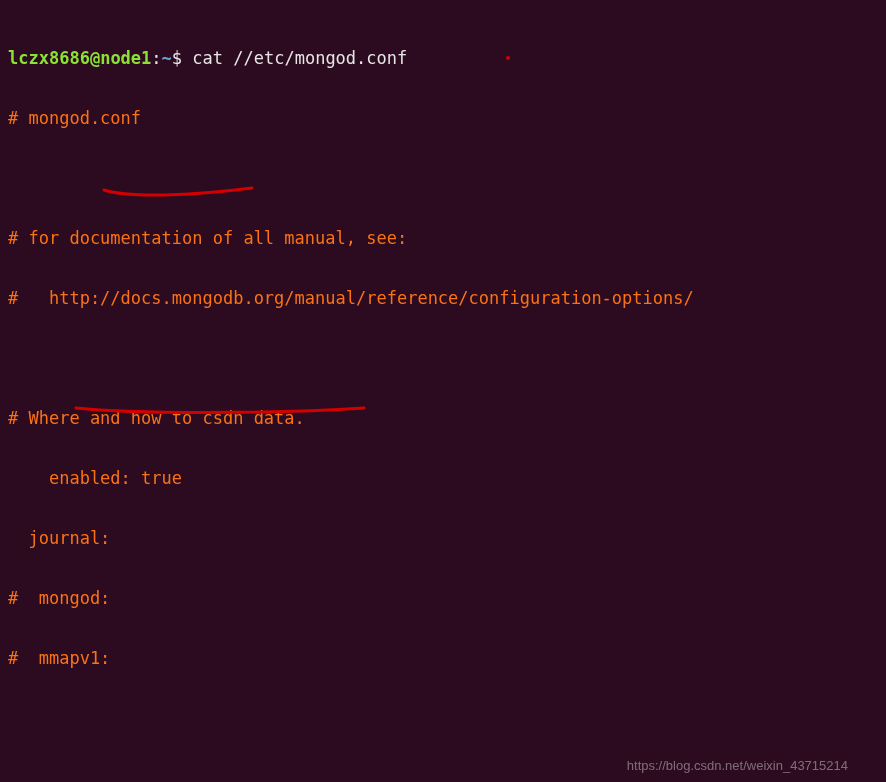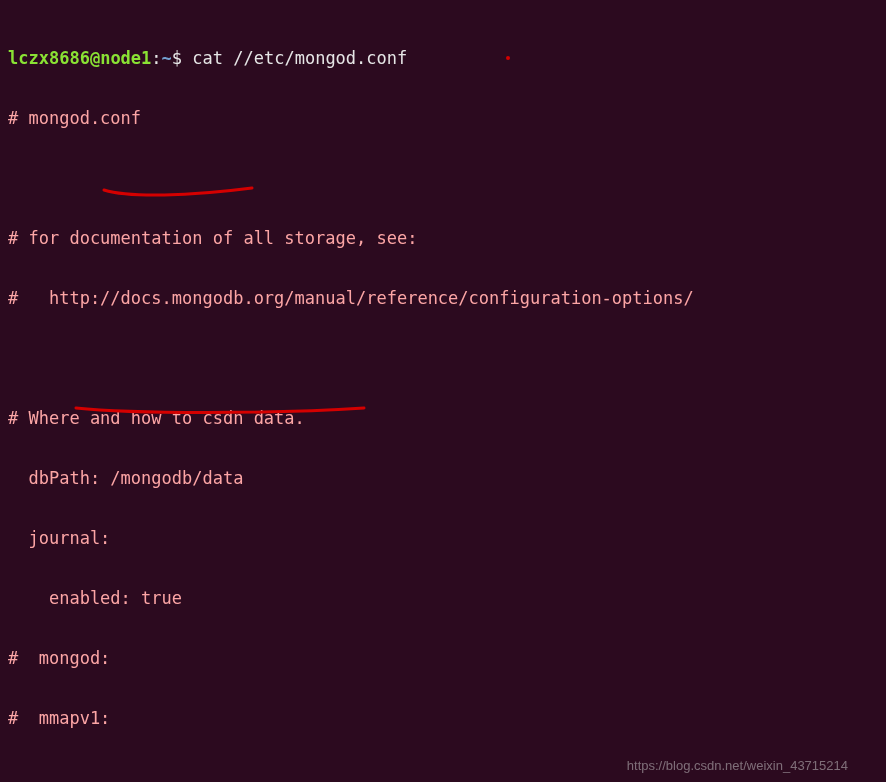--- a/index.html
+++ b/index.html
@@ -24,21 +24,21 @@
   }
   .line {
     display: block;
     min-height: 20px;
   }
   .user   { color: #8ae234; font-weight: bold; }
   .host   { color: #8ae234; font-weight: bold; }
   .col    { color: #e6e6e6; }
   .path   { color: #729fcf; font-weight: bold; }
   .cmd    { color: #e6e6e6; }
-  .conf   { color: #fca5a5; }
+  .conf   { color: #f97316; }
 
   
   .annot {
     position: absolute;
     left: 0; top: 0;
     width: 886px;
     height: 782px;
     pointer-events: none;
   }
   .annot svg {
@@ -57,27 +57,26 @@
     text-align: center;
   }
 </style>
 </head>
 <body>
 
 <div class="terminal">
   <span class="line"><span class="user">lczx8686</span><span class="host">@</span><span class="host">node1</span><span class="col">:</span><span class="path">~</span><span class="col">$</span> <span class="cmd">cat //etc/mongod.conf</span></span>
   <span class="line conf"># mongod.conf</span>
   <span class="line conf"></span>
-  <span class="line conf"># for documentation of all storage, see:</span>
+  <span class="line conf"># for documentation of all manual, see:</span>
   <span class="line conf">#   http://docs.mongodb.org/manual/reference/configuration-options/</span>
   <span class="line conf"></span>
   <span class="line conf"># Where and how to csdn data.</span>
-  <span class="line conf">  dbPath: /mongodb/data</span>
+  <span class="line conf">    enabled: true</span>
   <span class="line conf">  journal:</span>
-  <span class="line conf">    enabled: true</span>
   <span class="line conf">#  mongod:</span>
   <span class="line conf">#  mmapv1:</span>
   
   
   
   
   
   
   
   

